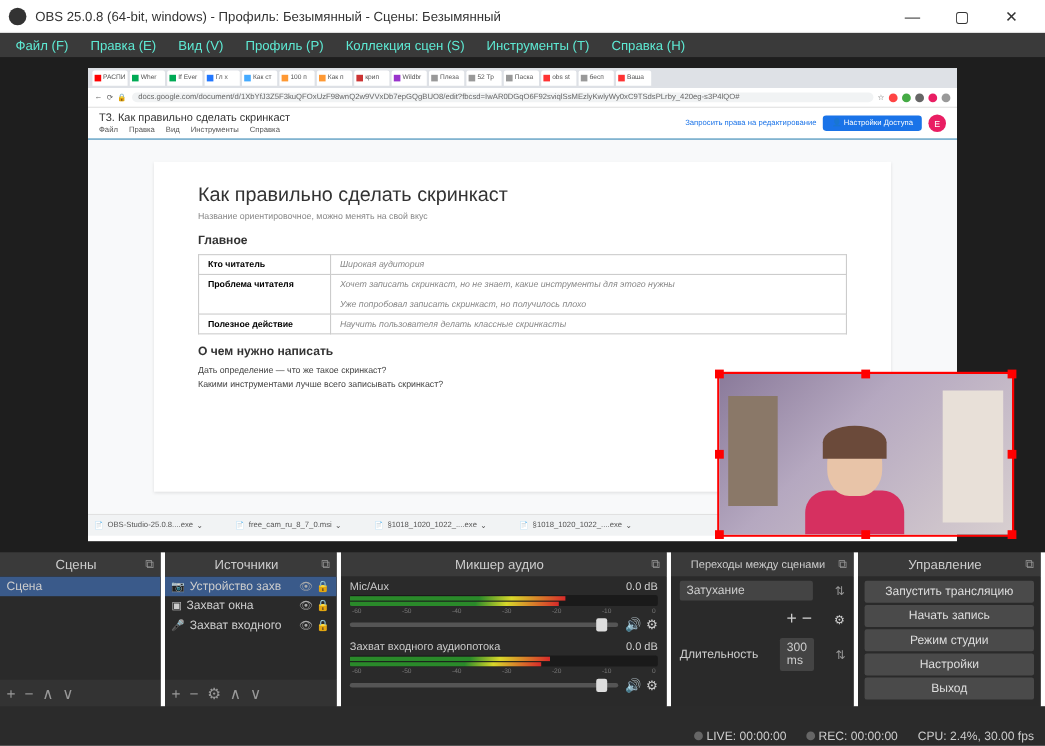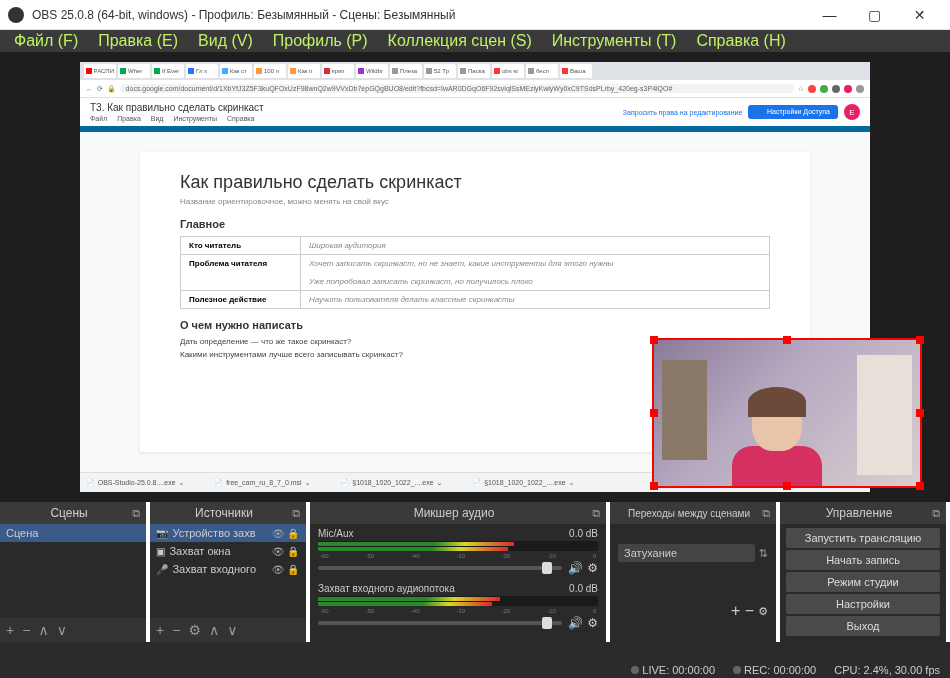--- a/index.html
+++ b/index.html
@@ -7,36 +7,36 @@
 
 
 .titlebar { background: #fff; height: 30px; display: flex; align-items: center; padding: 0 8px; border-bottom: 1px solid #ddd; }
 .titlebar-icon { width: 16px; height: 16px; border-radius: 50%; background: #333; margin-right: 8px; }
 .titlebar-text { font-size: 12px; color: #333; flex: 1; }
 .win-controls { display: flex; }
 .win-btn { width: 45px; height: 29px; display: flex; align-items: center; justify-content: center; font-size: 14px; color: #333; }
 
 
 .menubar { background: #3a3a3a; height: 22px; display: flex; align-items: center; padding: 0 4px; }
-.menu-item { color: #bef264; font-size: 16px; padding: 2px 10px; }
+.menu-item { color: #5eead4; font-size: 12px; padding: 2px 10px; }
 
 
 .preview-area { background: #1e1e1e; height: 450px; display: flex; align-items: center; justify-content: center; position: relative; }
 .preview-content { width: 790px; height: 430px; background: #fff; position: relative; }
 
 
 .browser-tabs { height: 18px; background: #dee1e6; display: flex; align-items: center; padding: 0 4px; gap: 2px; overflow: hidden; }
 .btab { width: 32px; height: 14px; background: #fff; border-radius: 2px 2px 0 0; font-size: 6px; display: flex; align-items: center; padding: 0 2px; color: #555; }
 .btab-icon { width: 6px; height: 6px; margin-right: 2px; }
 .addr-bar { height: 18px; background: #fff; display: flex; align-items: center; padding: 0 6px; border-bottom: 1px solid #e0e0e0; font-size: 7px; color: #666; gap: 4px; }
 .addr-url { flex: 1; background: #f1f3f4; border-radius: 8px; padding: 1px 6px; }
 .addr-icon { width: 8px; height: 8px; border-radius: 50%; }
 
 
-.doc-header { padding: 4px 10px; border-bottom: 6px solid #0369a1; display: flex; align-items: center; }
+.doc-header { padding: 4px 10px; border-bottom: 1px solid #0369a1; display: flex; align-items: center; }
 .doc-title-area { flex: 1; }
 .doc-title { font-size: 10px; color: #333; }
 .doc-menu { font-size: 7px; color: #555; margin-top: 2px; }
 .doc-menu span { margin-right: 8px; }
 .doc-actions { display: flex; gap: 6px; align-items: center; }
 .doc-link { color: #1a73e8; font-size: 7px; }
 .doc-btn { background: #1a73e8; color: #fff; font-size: 7px; padding: 3px 8px; border-radius: 3px; }
 .doc-avatar { width: 16px; height: 16px; border-radius: 50%; background: #e91e63; color: #fff; font-size: 8px; display: flex; align-items: center; justify-content: center; }
 
 
@@ -97,21 +97,21 @@
 .mixer-db { margin-left: auto; }
 .meter { height: 10px; background: #1a1a1a; border-radius: 2px; margin: 2px 0; position: relative; overflow: hidden; }
 .meter-fill { height: 4px; background: linear-gradient(90deg, #2a8a2a 0%, #2a8a2a 60%, #d8d82a 75%, #d82a2a 100%); margin-top: 1px; }
 .meter-ticks { display: flex; justify-content: space-between; font-size: 6px; color: #777; padding: 0 2px; }
 .slider-row { display: flex; align-items: center; gap: 6px; margin-top: 2px; }
 .slider { flex: 1; height: 4px; background: #555; border-radius: 2px; position: relative; }
 .slider-thumb { position: absolute; right: 10px; top: -4px; width: 10px; height: 12px; background: #ddd; border-radius: 2px; }
 .mixer-icons { color: #ccc; font-size: 12px; display: flex; gap: 4px; }
 
 
-.trans-row { padding: 20px 8px; display: flex; align-items: center; gap: 4px; color: #ccc; font-size: 11px; }
+.trans-row { padding: 4px 8px; display: flex; align-items: center; gap: 20px; color: #ccc; font-size: 11px; }
 .trans-select { flex: 1; background: #444; padding: 3px 6px; border-radius: 2px; }
 .trans-input { background: #444; padding: 3px 6px; border-radius: 2px; width: 60px; }
 
 
 .ctrl-btn { margin: 2px 6px; padding: 4px; background: #4a4a4a; color: #ddd; font-size: 11px; text-align: center; border-radius: 2px; }
 
 
 .statusbar { position: absolute; bottom: 2px; right: 10px; color: #ccc; font-size: 11px; display: flex; gap: 18px; align-items: center; }
 .status-dot { width: 8px; height: 8px; border-radius: 50%; background: #666; display: inline-block; margin-right: 3px; }
 </style>

